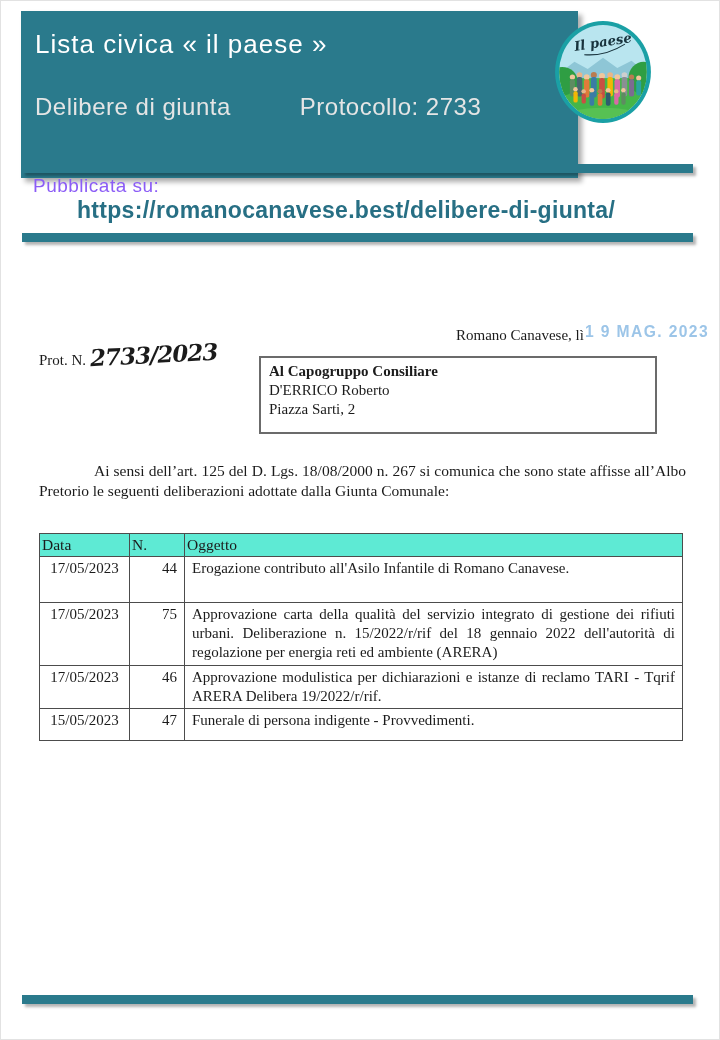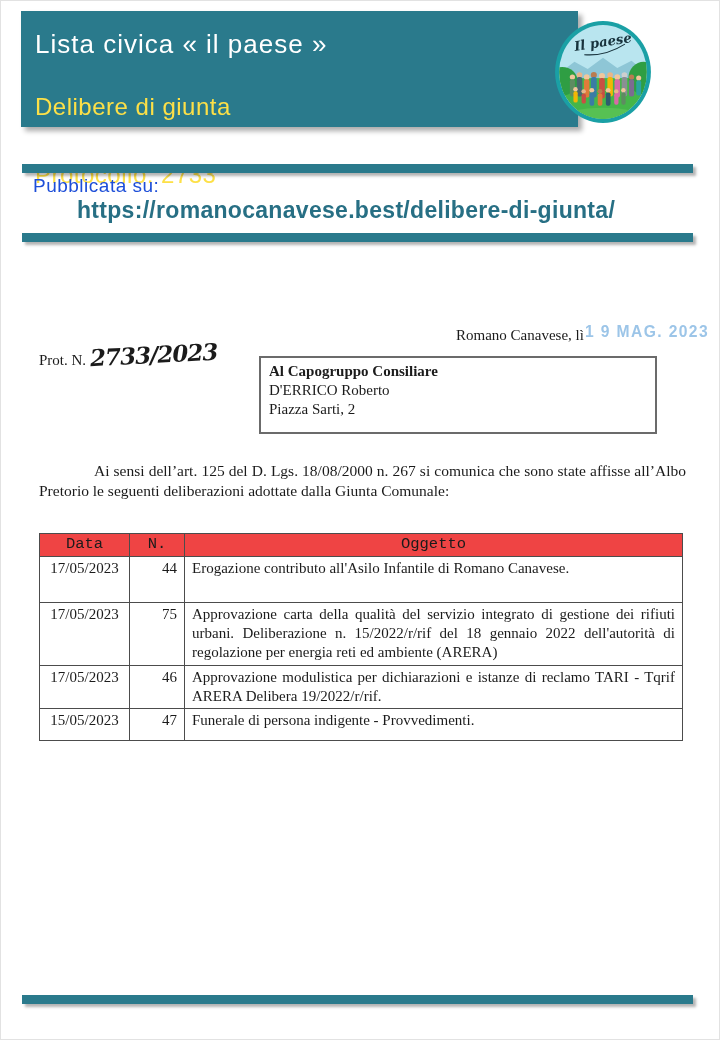--- a/index.html
+++ b/index.html
@@ -3,43 +3,43 @@
 <meta charset="utf-8">
 <style>
   html,body{margin:0;padding:0;background:#fff;}
   .page{
     position:relative;width:718px;height:1038px;background:#ffffff;
     border:1px solid #e2e2e2;overflow:hidden;
     font-family:"Liberation Sans",sans-serif;
   }
   
   .header-box{
-    position:absolute;left:20px;top:10px;width:557px;height:116px;
+    position:absolute;left:20px;top:10px;width:557px;height:167px;
     background:#2a7a8c;box-shadow:4px 4px 5px rgba(0,0,0,.33);
   }
   .header-title{
     position:absolute;left:14px;top:18px;color:#ffffff;
     font-size:26px;letter-spacing:1px;font-weight:400;
   }
   .header-sub{
-    position:absolute;left:14px;top:82px;color:#fde047;display:flex;gap:40px;
-    font-size:24px;letter-spacing:.5px;font-weight:400;flex-direction:column;
+    position:absolute;left:14px;top:82px;color:#e5e5e5;display:flex;gap:69px;
+    font-size:24px;letter-spacing:.5px;font-weight:400;
   }
   .logo{position:absolute;left:553px;top:19px;width:98px;height:104px;}
   
   .bar{
     position:absolute;left:21px;width:671px;height:9px;background:#2a7a8c;
     box-shadow:3px 3px 3px rgba(0,0,0,.3);
   }
   .bar.b1{top:163px}
   .bar.b2{top:232px}
   .bar.b3{top:994px}
   
   .pub-label{
-    position:absolute;left:32px;top:174px;color:#1d4ed8;font-size:19px;letter-spacing:.5px;
+    position:absolute;left:32px;top:174px;color:#8b5cf6;font-size:19px;letter-spacing:.5px;
   }
   .pub-url{
     position:absolute;left:32px;top:196px;color:#276f84;font-size:23px;
     letter-spacing:.3px;font-weight:600;text-decoration:none;margin-left:44px;
   }
   
   .doc{position:absolute;left:0;top:260px;width:718px;color:#1b1b1b;
        font-family:"Liberation Serif",serif;}
   .place-date{position:absolute;left:455px;top:66px;font-size:15px;}
   .stamp{
@@ -62,22 +62,22 @@
     position:absolute;left:38px;top:200px;width:647px;font-size:15.5px;
     line-height:20px;text-align:justify;text-indent:55px;
   }
   
   .delibere{
     position:absolute;left:38px;top:272px;width:644px;border-collapse:collapse;
     font-size:15px;line-height:19px;
   }
   .delibere th,.delibere td{border:1.5px solid #4c4c4c;vertical-align:top;}
   .delibere th{
-    background:#ef4444;font-weight:400;font-size:15.5px;height:20px;
-    text-align:center;padding:1px 2px;font-family:Liberation Mono, monospace;
+    background:#5eead4;font-weight:400;font-size:15.5px;height:20px;
+    text-align:left;padding:1px 2px;
   }
   .col-data{width:85px;}
   .col-n{width:50px;}
   .td-data{text-align:center;padding:2px 4px;}
   .td-n{text-align:right;padding:2px 7px 2px 2px;}
   .td-ogg{text-align:justify;padding:2px 7px;}
   tr.h44 td{height:41px;}
   tr.h45 td{height:58px;}
   tr.h46 td{height:38px;}
   tr.h47 td{height:27px;}

